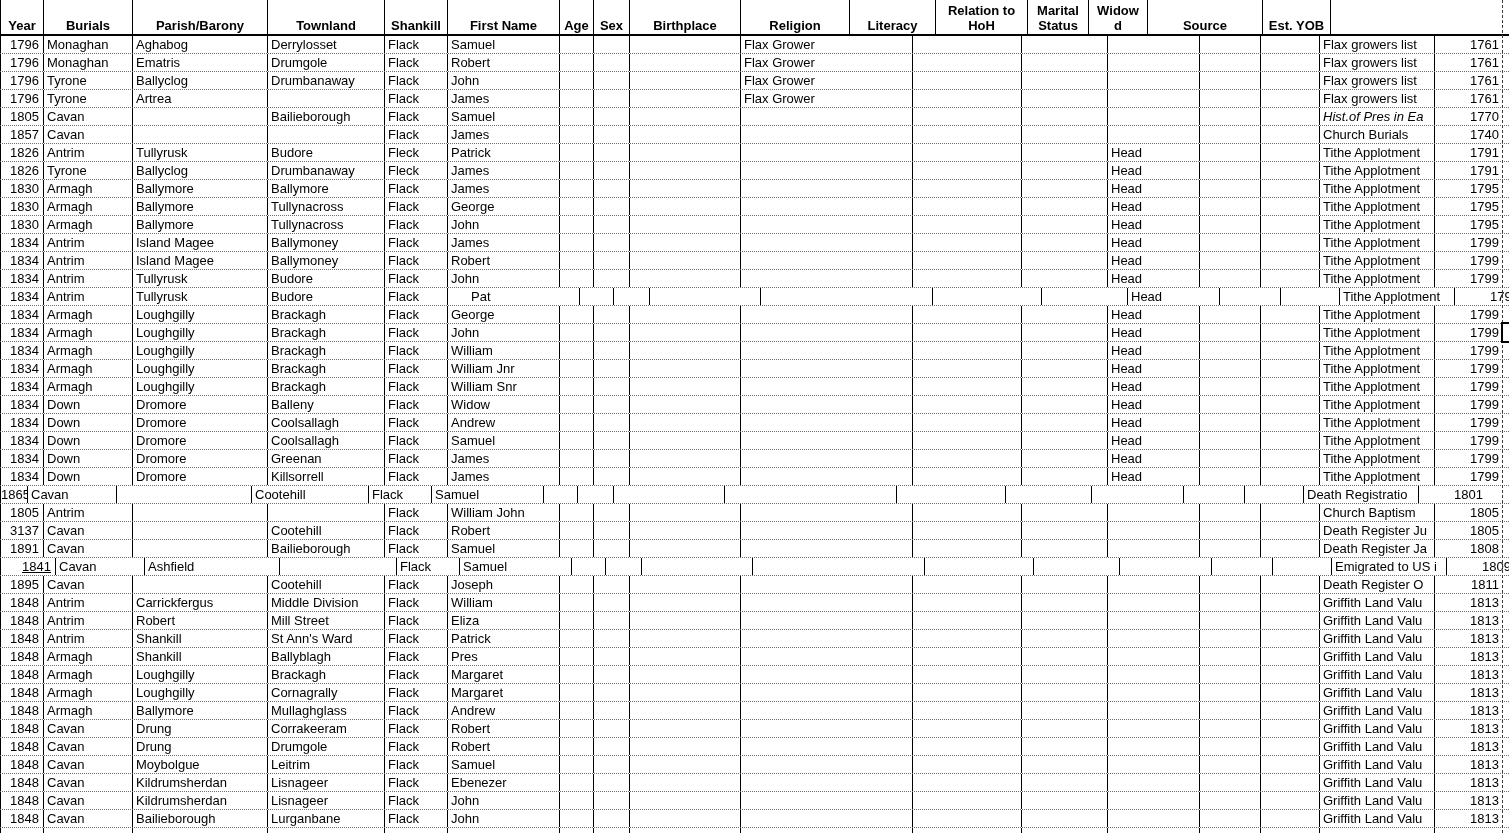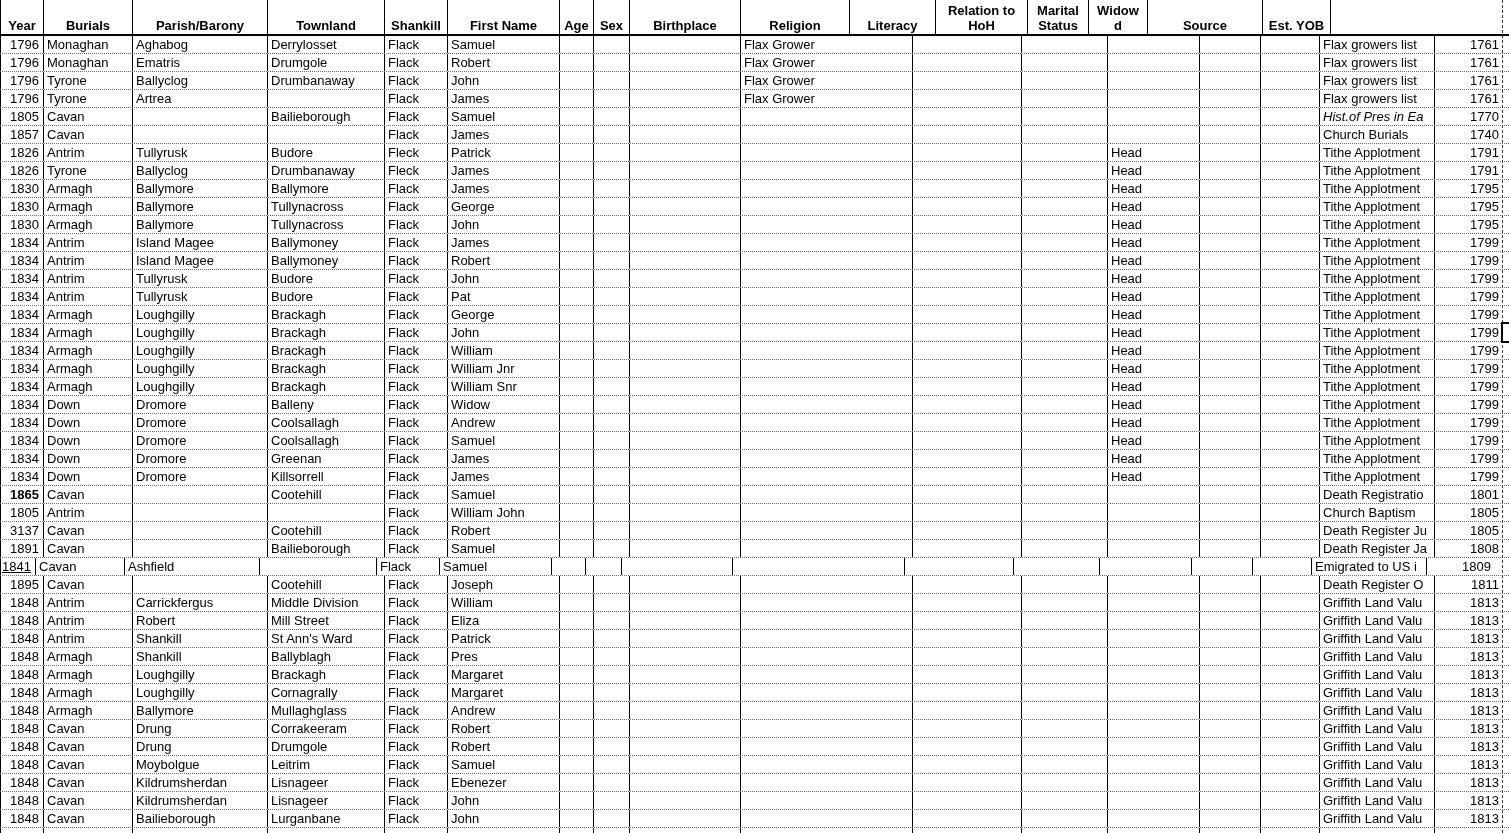--- a/index.html
+++ b/index.html
@@ -363,21 +363,21 @@
         <div class="c cell-source" style="width: 115px;">Tithe Applotment</div>
         <div class="c cell-est_yob r nr" style="width: 68px;">1799</div>
         <div class="fill" style="width: 6px;"></div>
       </div>
       <div class="row">
         <div class="c cell-year r" style="width: 44px;">1834</div>
         <div class="c cell-county" style="width: 89px;">Antrim</div>
         <div class="c cell-parish_barony" style="width: 135px;">Tullyrusk</div>
         <div class="c cell-townland" style="width: 117px;">Budore</div>
         <div class="c cell-surname" style="width: 63px;">Flack</div>
-        <div class="c cell-first_name" style="width: 112px;">Pat</div>
+        <div class="c cell-first_name" style="width: 112px; margin-left: 20px;">Pat</div>
         <div class="c cell-age" style="width: 34px;"></div>
         <div class="c cell-sex" style="width: 36px;"></div>
         <div class="c cell-birthplace" style="width: 111px;"></div>
         <div class="c cell-occupation" style="width: 172px;"></div>
         <div class="c cell-religion" style="width: 109px;"></div>
         <div class="c cell-literacy" style="width: 86px;"></div>
         <div class="c cell-relation_to_hoh" style="width: 92px;">Head</div>
         <div class="c cell-marital_status" style="width: 61px;"></div>
         <div class="c cell-married" style="width: 59px;"></div>
         <div class="c cell-source" style="width: 115px;">Tithe Applotment</div>
@@ -578,21 +578,21 @@
         <div class="c cell-religion" style="width: 109px;"></div>
         <div class="c cell-literacy" style="width: 86px;"></div>
         <div class="c cell-relation_to_hoh" style="width: 92px;">Head</div>
         <div class="c cell-marital_status" style="width: 61px;"></div>
         <div class="c cell-married" style="width: 59px;"></div>
         <div class="c cell-source" style="width: 115px;">Tithe Applotment</div>
         <div class="c cell-est_yob r nr" style="width: 68px;">1799</div>
         <div class="fill" style="width: 6px;"></div>
       </div>
       <div class="row">
-        <div class="c cell-year r" style="width: 44px; font-weight: bold;">1865</div>
+        <div class="c cell-year r" style="width: 28px;">1865</div>
         <div class="c cell-county" style="width: 89px;">Cavan</div>
         <div class="c cell-parish_barony" style="width: 135px;"></div>
         <div class="c cell-townland" style="width: 117px;">Cootehill</div>
         <div class="c cell-surname" style="width: 63px;">Flack</div>
         <div class="c cell-first_name" style="width: 112px;">Samuel</div>
         <div class="c cell-age" style="width: 34px;"></div>
         <div class="c cell-sex" style="width: 36px;"></div>
         <div class="c cell-birthplace" style="width: 111px;"></div>
         <div class="c cell-occupation" style="width: 172px;"></div>
         <div class="c cell-religion" style="width: 109px;"></div>
@@ -658,21 +658,21 @@
         <div class="c cell-religion" style="width: 109px;"></div>
         <div class="c cell-literacy" style="width: 86px;"></div>
         <div class="c cell-relation_to_hoh" style="width: 92px;"></div>
         <div class="c cell-marital_status" style="width: 61px;"></div>
         <div class="c cell-married" style="width: 59px;"></div>
         <div class="c cell-source" style="width: 115px;">Death Register Ja</div>
         <div class="c cell-est_yob r nr" style="width: 68px;">1808</div>
         <div class="fill" style="width: 6px;"></div>
       </div>
       <div class="row">
-        <div class="c cell-year r" style="width: 36px; text-decoration: underline;">1841</div>
+        <div class="c cell-year r" style="width: 56px; text-decoration: underline;">1841</div>
         <div class="c cell-county" style="width: 89px;">Cavan</div>
         <div class="c cell-parish_barony" style="width: 135px;">Ashfield</div>
         <div class="c cell-townland" style="width: 117px;"></div>
         <div class="c cell-surname" style="width: 63px;">Flack</div>
         <div class="c cell-first_name" style="width: 112px;">Samuel</div>
         <div class="c cell-age" style="width: 34px;"></div>
         <div class="c cell-sex" style="width: 36px;"></div>
         <div class="c cell-birthplace" style="width: 111px;"></div>
         <div class="c cell-occupation" style="width: 172px;"></div>
         <div class="c cell-religion" style="width: 109px;"></div>

